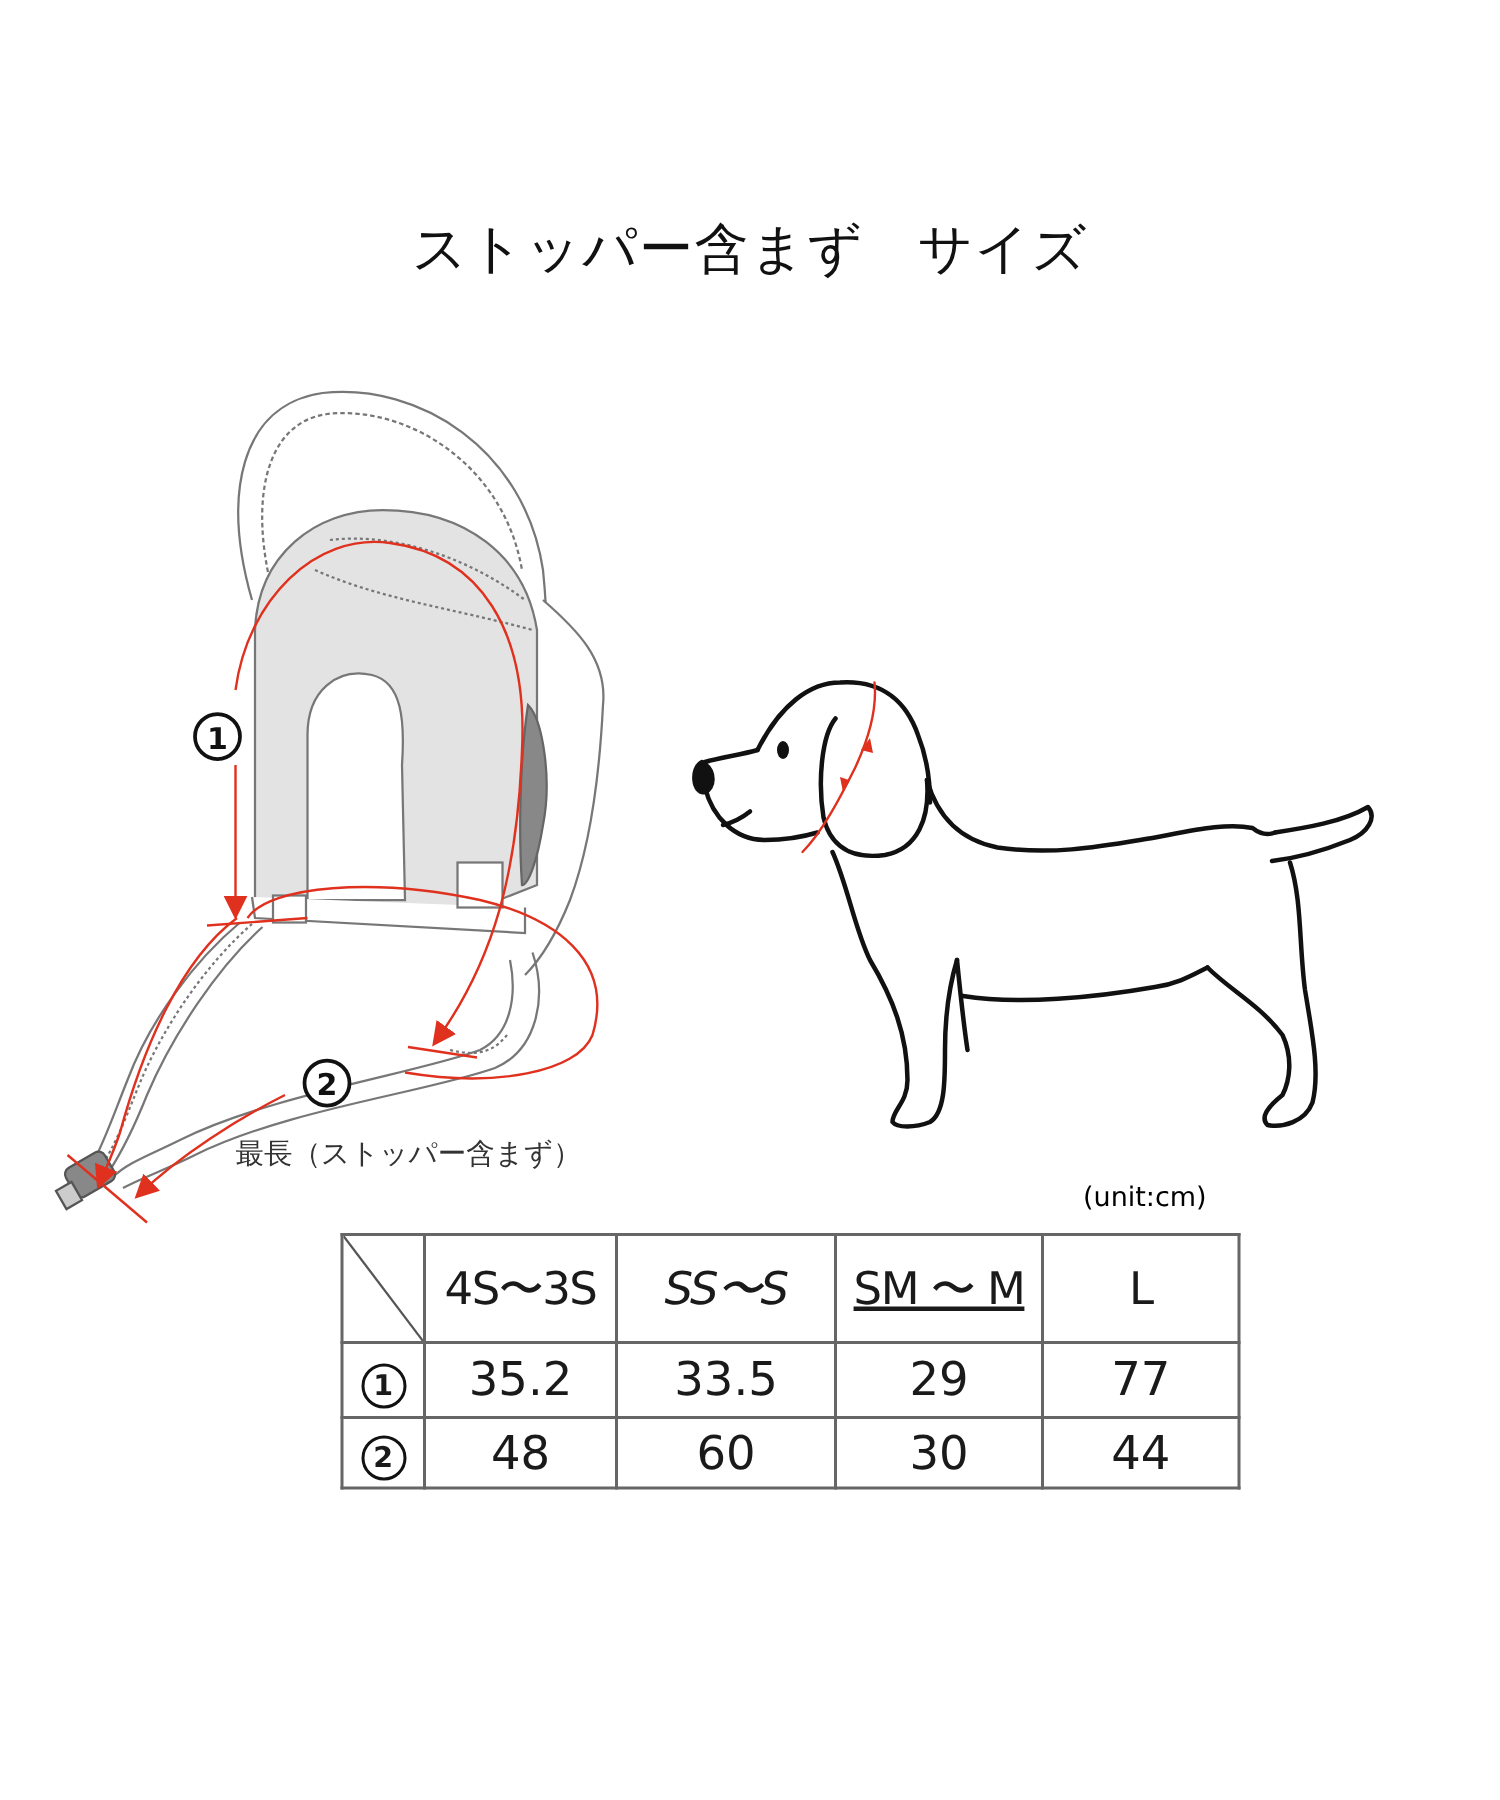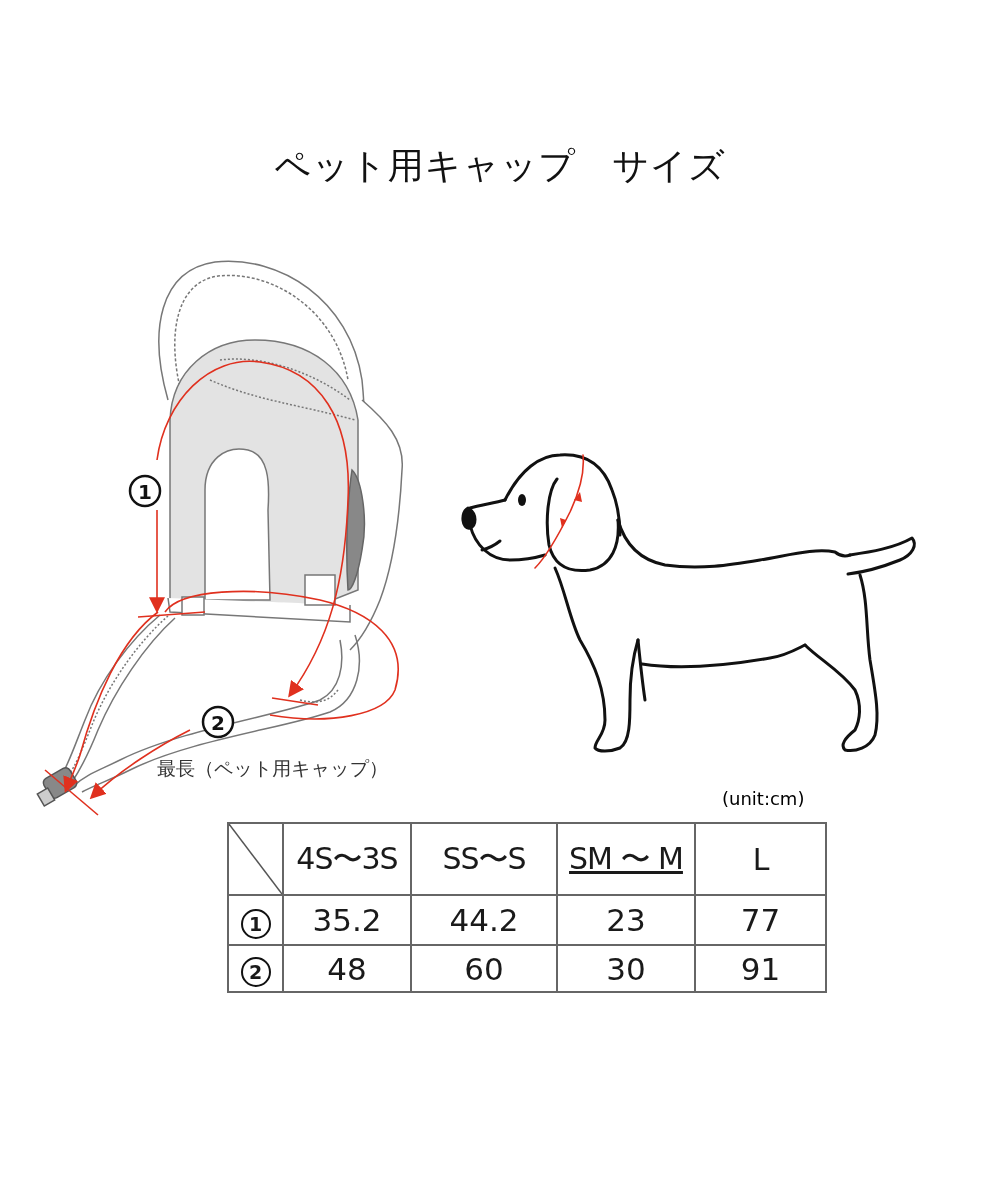--- a/index.html
+++ b/index.html
@@ -9,30 +9,30 @@
   .title .gap { width:36px; }
   svg.illus { position:absolute; left:0; top:0; }
   .note { position:absolute; left:157px; top:756px; font-size:19px; color:#333; }
   .unit { position:absolute; left:722px; top:788px; font-size:18px; color:#000000; }
   table.size { position:absolute; left:227px; top:822px; border-collapse:collapse;padding-left:32px; }
   table.size td, table.size th { border:2px solid #666; padding:0; text-align:center; font-weight:normal; color:#1a1a1a; font-family:"DejaVu Sans", sans-serif; }
   table.size th { height:70px; font-size:30px; letter-spacing:-1px; }
   table.size td { font-size:31px; }
   table.size tr.r1 td { height:48px; }
   table.size tr.r2 td { height:45px; }
-  .c0 { width:53px; } .c1 { width:126px; } .c2 { width:144px; } .c3 { width:136px;text-decoration:underline; } .c4 { width:129px; }
+  .c0 { width:53px; } .c1 { width:126px; } .c2 { width:144px;font-style:italic; } .c3 { width:136px;text-decoration:underline; } .c4 { width:129px; }
   .corner { position:relative; }
   .corner svg { position:absolute; left:0; top:0; }
   .circ { display:inline-block; width:26px; height:26px; border:2.5px solid #111; border-radius:50%; font-size:19px; font-weight:bold; line-height:26px; text-align:center; }
 </style>
 </head>
 <body>
 
 <div class="title">
-  <span>ペット用キャップ</span><span class="gap"></span><span>サイズ</span>
+  <span>ストッパー含まず</span><span class="gap"></span><span>サイズ</span>
 </div>
 
 <svg class="illus" width="1000" height="820" viewBox="0 0 1000 820">
   <defs>
     <marker id="arr" markerWidth="10" markerHeight="10" refX="8" refY="5" orient="auto">
       <path d="M0,0 L10,5 L0,10 z" fill="#e0301e"></path>
     </marker>
   </defs>
 
   <g fill="none" stroke="#777" stroke-width="1.5">
@@ -114,45 +114,45 @@
 
     <ellipse cx="522" cy="500" rx="4" ry="6" fill="#111" stroke="none"></ellipse>
     <path d="M468,508 C460,512 462,530 470,528 C476,526 478,514 468,508 z" fill="#111"></path>
 
     <path d="M583,455 C585,475 578,495 570,512 C560,532 548,555 535,568" stroke="#e0301e" stroke-width="1.6"></path>
     <path d="M574,500 l6,-8 l2,10 z" fill="#e0301e" stroke="none"></path>
     <path d="M566,520 l-4,8 l-2,-10 z" fill="#e0301e" stroke="none"></path>
   </g>
 </svg>
 
-<div class="note">最長（ペット用キャップ）</div>
+<div class="note">最長（ストッパー含まず）</div>
 
 <div class="unit">(unit:cm)</div>
 
 <table class="size">
   <tbody>
       <tr>
     <th class="c0 corner">
       <svg width="53" height="70">
             <line x1="0" y1="0" x2="53" y2="70" stroke="#555" stroke-width="1.5"></line>
           </svg>
     </th>
     <th class="c1">4S〜3S</th>
     <th class="c2">SS〜S</th>
     <th class="c3">SM 〜 M</th>
     <th class="c4">L</th>
   </tr>
   <tr class="r1">
     <td><span class="circ">1</span></td>
     <td>35.2</td>
-    <td>44.2</td>
-    <td>23</td>
+    <td>33.5</td>
+    <td>29</td>
     <td>77</td>
   </tr>
   <tr class="r2">
     <td><span class="circ">2</span></td>
     <td>48</td>
     <td>60</td>
     <td>30</td>
-    <td>91</td>
+    <td>44</td>
   </tr>
 </tbody>
   </table>
 
 </body></html>

